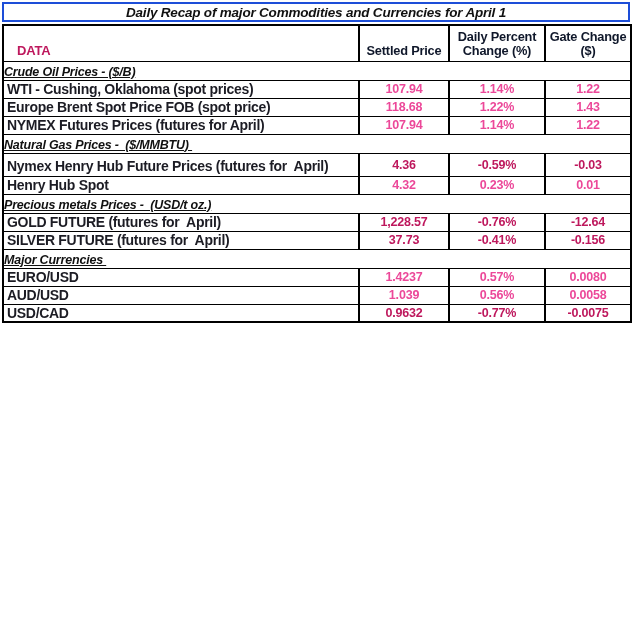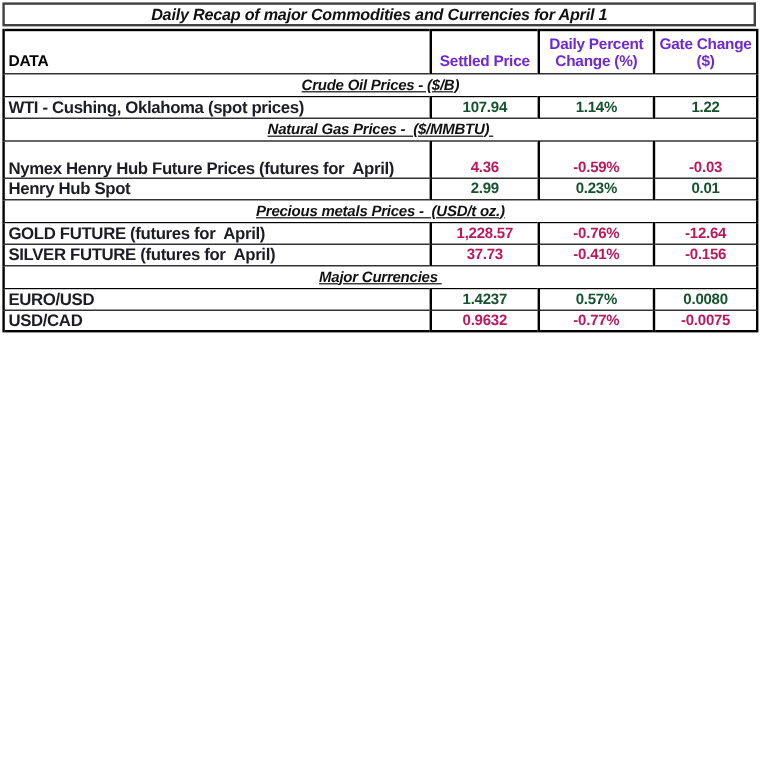--- a/index.html
+++ b/index.html
@@ -12,21 +12,21 @@
     overflow: hidden;
   }
   .table-wrap {
     position: absolute;
     left: 2px;
     top: 2px;
     width: 628px;
   }
   .title-row {
     box-sizing: border-box;
-    border: 2px solid #404040;
+    border: 2px solid #1d4ed8;
     height: 20px;
     margin-bottom: 2px;
     display: flex;
     align-items: center;
     justify-content: center;
     font-size: 13.5px;
     font-weight: bold;
     font-style: italic;
     color: #111111;
     letter-spacing: -0.2px;
@@ -51,67 +51,67 @@
     border-right: 2px solid #000000;
     padding: 0 2px;
     overflow: hidden;
   }
   thead th {
     height: 36px;
     vertical-align: bottom;
     text-align: center;
     font-size: 12.8px;
     font-weight: bold;
-    color: #6d28d9;
+    color: #0f172a;
     line-height: 1.12;
     padding-bottom: 2px;
     letter-spacing: -0.2px;
   }
   thead th.col-data {
     text-align: left;
-    color: #000000;
+    color: #be185d;
     font-size: 13px;
-    padding-left: 3px;
+    padding-left: 13px;
   }
   tr.section-row td {
     height: 16px;
-    text-align: center;
+    text-align: left;
     vertical-align: middle;
     padding: 0;
   }
   .section-title {
     font-size: 12.5px;
     font-weight: bold;
     font-style: italic;
     color: #111111;
     text-decoration: underline;
     white-space: pre;
     letter-spacing: -0.2px;
   }
   tr.data-row { height: 18px; }
   tr.data-row.tall { height: 23px; }
-  tr.data-row.tall td { vertical-align: top; padding-top: 14px; }
+  tr.data-row.tall td { vertical-align: top; padding-top: 4px; }
   td.label {
     font-size: 14px;
     font-weight: bold;
     color: #1c1c24;
     text-align: left;
     vertical-align: middle;
     padding-left: 3px;
     white-space: pre;
     letter-spacing: -0.3px;
   }
   td.val {
     font-size: 12.5px;
     font-weight: bold;
     text-align: center;
     vertical-align: middle;
     letter-spacing: -0.2px;
   }
-  td.val.up   { color: #14532d; }
+  td.val.up   { color: #ec4899; }
   td.val.down { color: #be185d; }
 </style>
 </head>
 <body>
 
 <div class="page">
   <div class="table-wrap">
     <div class="title-row">Daily Recap of major Commodities and Currencies for April 1</div>
     <table class="main">
       <colgroup>
@@ -135,38 +135,50 @@
     </td>
   </tr>
 
   <tr class="data-row">
     <td class="label">WTI - Cushing, Oklahoma (spot prices)</td>
     <td class="val settled up">107.94</td>
     <td class="val pct up">1.14%</td>
     <td class="val chg up">1.22</td>
   </tr>
 
-
+  <tr class="data-row">
+    <td class="label">Europe Brent Spot Price FOB (spot price)</td>
+    <td class="val settled up">118.68</td>
+    <td class="val pct up">1.22%</td>
+    <td class="val chg up">1.43</td>
+  </tr>
+
+  <tr class="data-row">
+    <td class="label">NYMEX Futures Prices (futures for April)</td>
+    <td class="val settled up">107.94</td>
+    <td class="val pct up">1.14%</td>
+    <td class="val chg up">1.22</td>
+  </tr>
 
   <tr class="section-row">
     <td colspan="4">
       <span class="section-title">Natural Gas Prices -  ($/MMBTU) </span>
     </td>
   </tr>
 
   <tr class="data-row tall">
     <td class="label">Nymex Henry Hub Future Prices (futures for  April)</td>
     <td class="val settled down">4.36</td>
     <td class="val pct down">-0.59%</td>
     <td class="val chg down">-0.03</td>
   </tr>
 
   <tr class="data-row">
     <td class="label">Henry Hub Spot</td>
-    <td class="val settled up">2.99</td>
+    <td class="val settled up">4.32</td>
     <td class="val pct up">0.23%</td>
     <td class="val chg up">0.01</td>
   </tr>
 
 
   <tr class="section-row">
     <td colspan="4">
       <span class="section-title">Precious metals Prices -  (USD/t oz.)</span>
     </td>
   </tr>
@@ -191,20 +203,26 @@
     </td>
   </tr>
 
   <tr class="data-row">
     <td class="label">EURO/USD</td>
     <td class="val settled up">1.4237</td>
     <td class="val pct up">0.57%</td>
     <td class="val chg up">0.0080</td>
   </tr>
 
+  <tr class="data-row">
+    <td class="label">AUD/USD</td>
+    <td class="val settled up">1.039</td>
+    <td class="val pct up">0.56%</td>
+    <td class="val chg up">0.0058</td>
+  </tr>
 
   <tr class="data-row">
     <td class="label">USD/CAD</td>
     <td class="val settled down">0.9632</td>
     <td class="val pct down">-0.77%</td>
     <td class="val chg down">-0.0075</td>
   </tr>
 </tbody>
     </table>
   </div>

